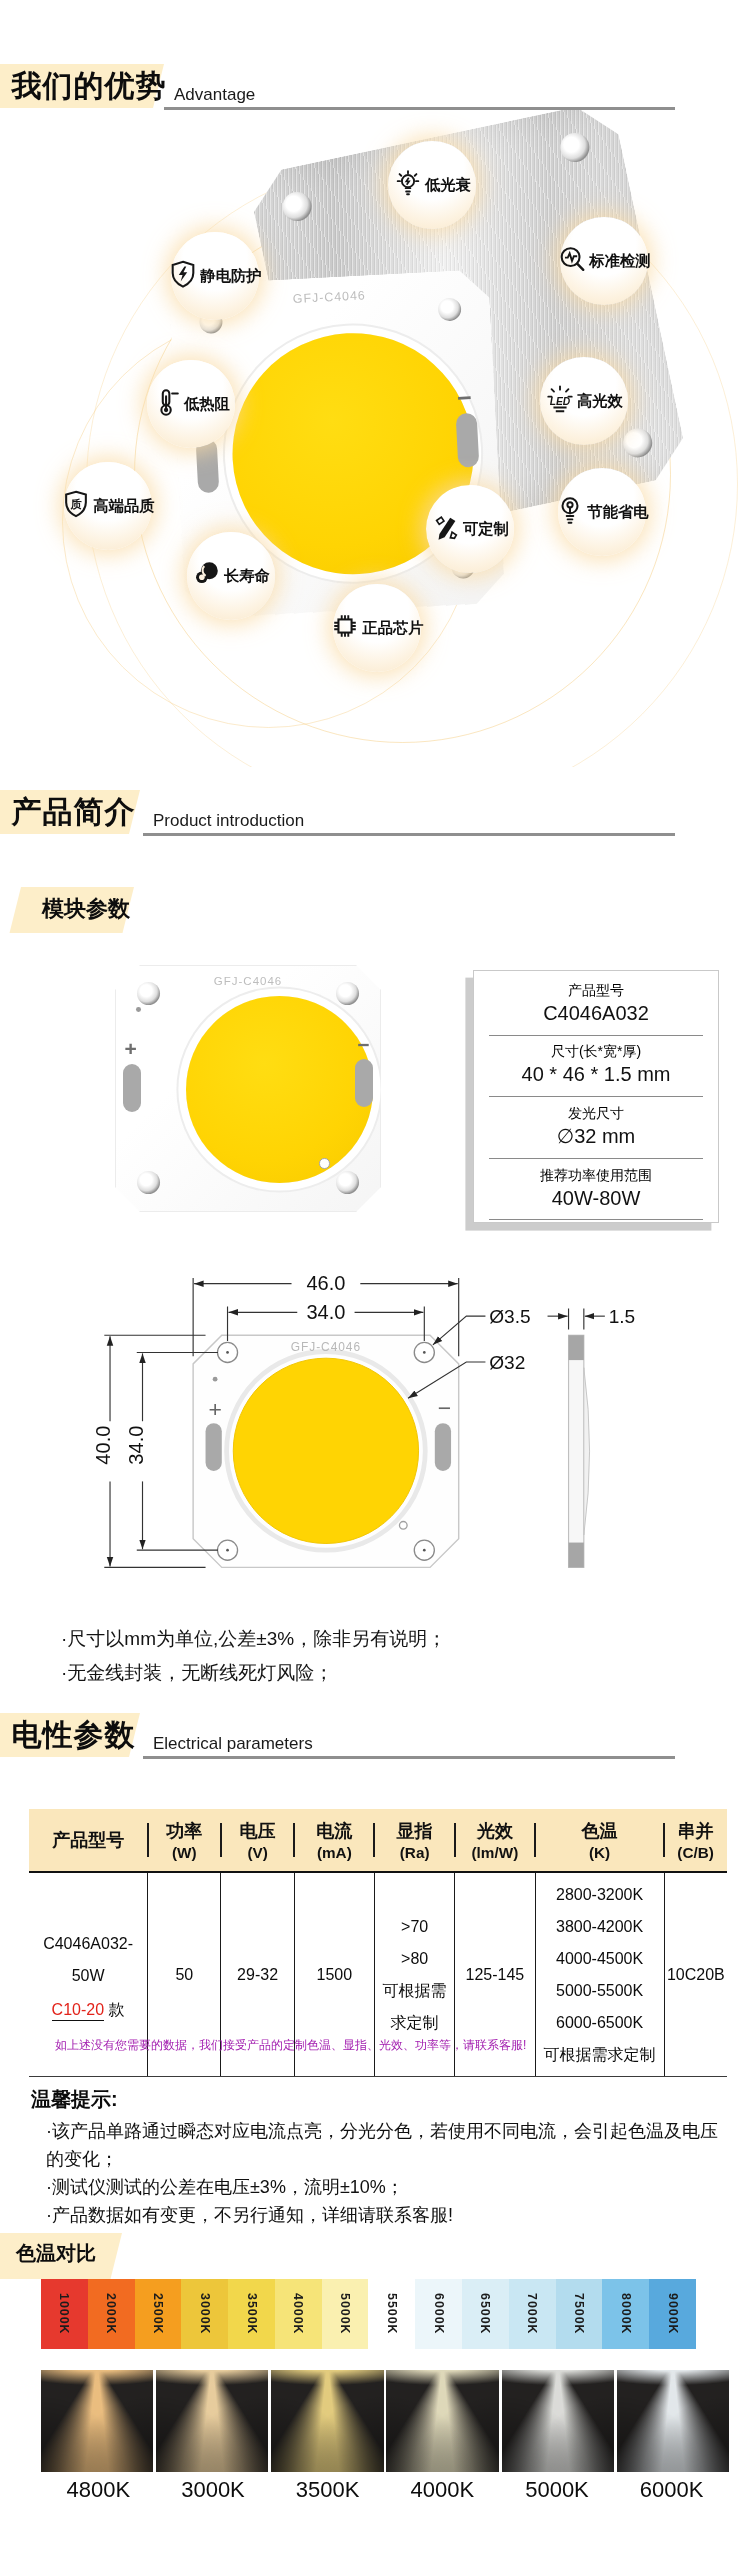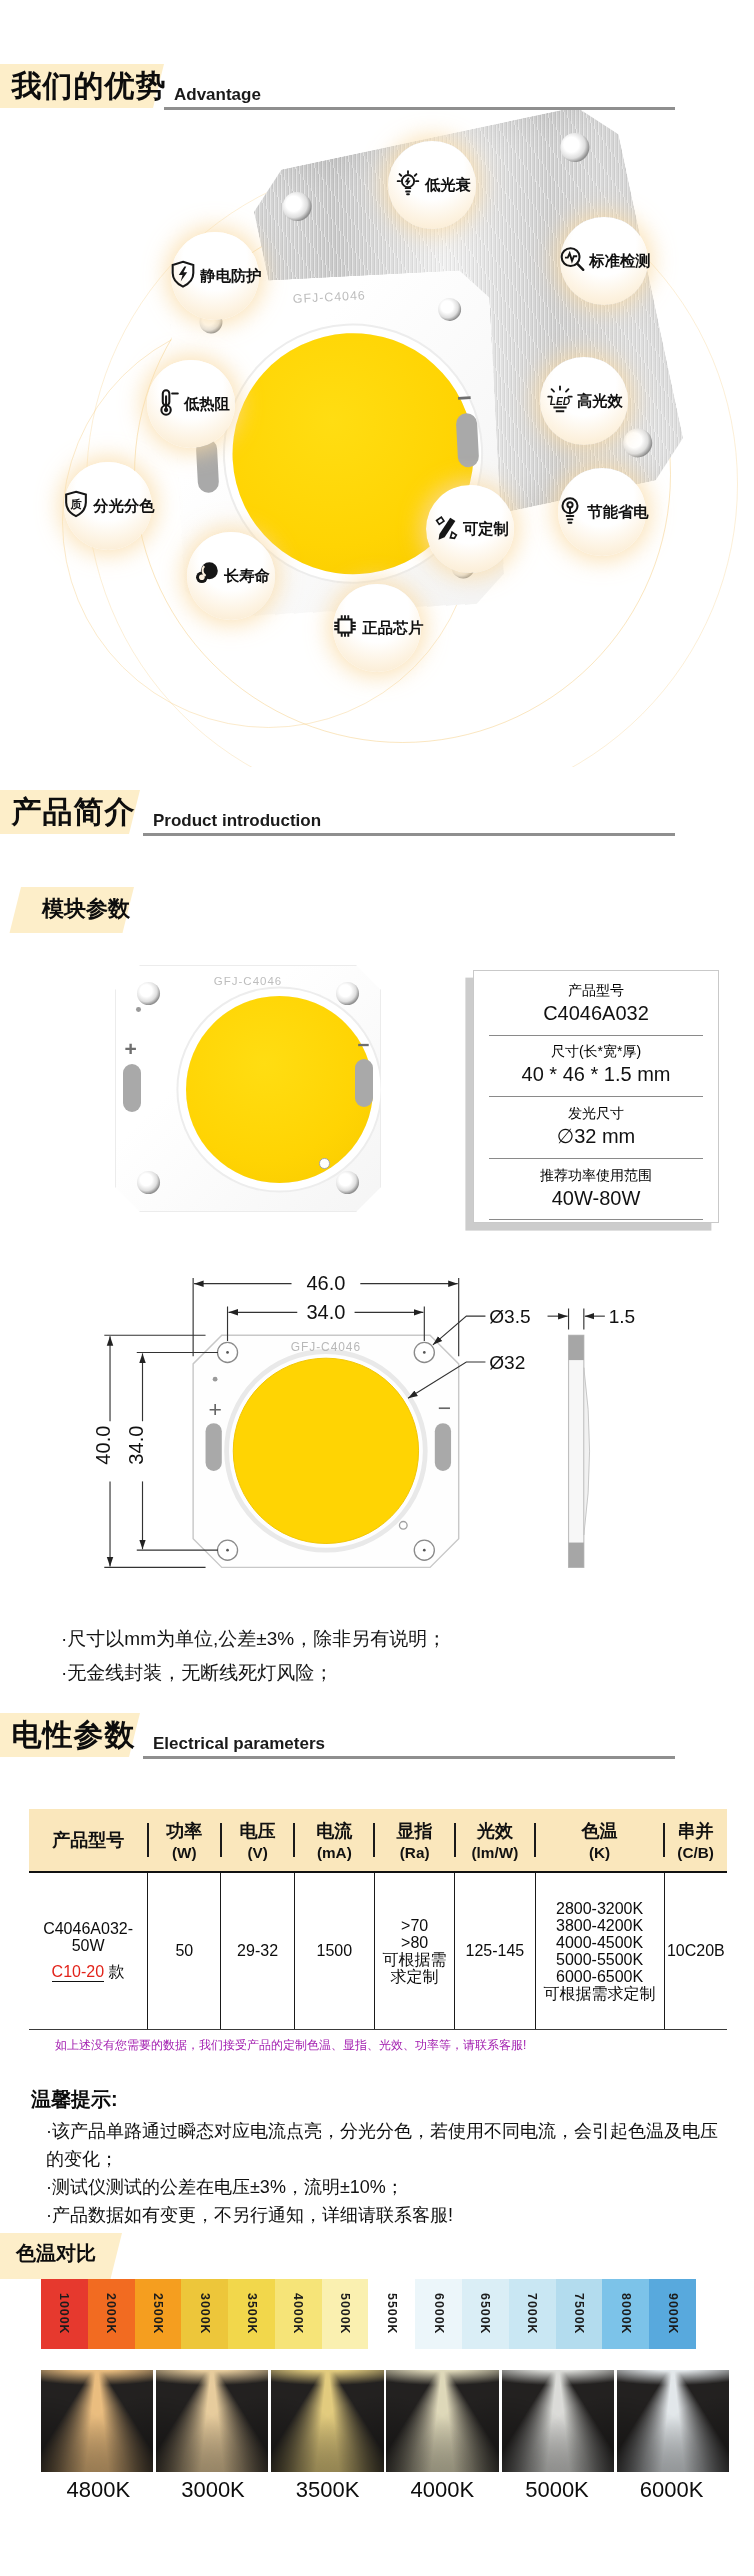--- a/index.html
+++ b/index.html
@@ -3,21 +3,21 @@
 <meta charset="utf-8">
 <style>
   html,body{margin:0;padding:0;background:#fff;}
   body{font-family:"Liberation Sans","DejaVu Sans",sans-serif;color:#111;}
   #page{position:relative;width:755px;height:2576px;margin:0 auto;background:#fff;overflow:hidden;}
 
   
   .sec-head{position:absolute;left:0;width:675px;height:44px;}
   .sec-head .hd-bg{position:absolute;left:-13.4px;top:0;height:44px;background:#fdeec9;transform:skewX(-14deg);transform-origin:0 0;}
   .sec-head .hd-title{position:absolute;left:11.5px;top:1.9px;font-size:30px;font-weight:900;letter-spacing:1px;color:#0d0d0d;}
-  .sec-head .hd-sub{position:absolute;bottom:2.9px;font-size:17px;font-weight:700;color:#1a1a1a;}
+  .sec-head .hd-sub{position:absolute;bottom:2.9px;font-size:17px;font-weight:400;color:#1a1a1a;}
   .sec-head .hd-rule{position:absolute;bottom:-1.9px;right:0;height:2.9px;background:#8f8f8f;}
   .subhead{position:absolute;height:46px;}
   .subhead .sh-bg{position:absolute;inset:0;background:#fdeec9;transform:skewX(-14deg);transform-origin:0 0;}
   .subhead .sh-title{position:relative;display:block;padding:6.7px 0 0 21px;font-size:22px;font-weight:800;color:#0d0d0d;}
 
   
   .adv-stage{position:absolute;left:0;top:110px;width:755px;height:657px;overflow:hidden;}
   .arc{position:absolute;border-radius:50%;border:1.9px solid rgba(246,205,130,.5);}
   .arc.a1{left:134px;top:96px;width:535px;height:535px;}
   .arc.a2{left:86px;top:48px;width:650px;height:650px;border-color:rgba(246,205,130,.32);}
@@ -65,21 +65,21 @@
   .dim-notes{position:absolute;left:53px;top:1622px;font-size:19px;line-height:34px;color:#141414;white-space:pre-line;margin-left:8px;}
 
   
   .etable{position:absolute;left:29px;top:1809px;width:698px;border-collapse:collapse;table-layout:fixed;}
   .etable th{background:#fae7bc;height:62px;font-size:18px;font-weight:800;color:#111;position:relative;border-bottom:2.9px solid #111;padding:0;}
   .etable th .unit{display:block;font-size:15.3px;font-weight:700;margin-top:1px;}
   .etable th .unit:empty{display:none;}
   .etable th:not(:first-child)::before{content:"";position:absolute;left:-1px;top:22%;height:56%;width:1.9px;background:#1a1a1a;}
   .etable td{height:145px;text-align:center;vertical-align:middle;font-size:16px;color:#0c0c0c;border-bottom:1.9px solid #3a3a3a;padding:5.7px 1.9px;}
   .etable td:not(:first-child){border-left:1.4px solid #1a1a1a;}
-  .pre{white-space:pre-line;line-height:17px;}
+  .pre{white-space:pre-line;line-height:32px;}
   .model-cell{line-height:23px;font-size:16px;}
   .red-variant{color:#e2231a;border-bottom:1.9px solid #111;padding-bottom:1.9px;}
   .custom-note{position:absolute;left:55px;top:2037px;width:669px;font-size:12px;color:#a21caf;}
   .tips-title{position:absolute;left:31px;top:2086px;font-size:20px;font-weight:800;color:#0c0c0c;}
   .tips{position:absolute;left:46px;top:2117px;width:688px;font-size:18px;line-height:28px;color:#101010;white-space:pre-line;}
 
   
   .cct-strip{position:absolute;left:41px;top:2279px;width:655px;height:70px;display:flex;}
   .sw{flex:1;display:flex;align-items:center;justify-content:center;}
   .sw span{writing-mode:vertical-rl;text-orientation:mixed;font-size:12.4px;font-weight:600;letter-spacing:1px;color:#1c1c1c;}
@@ -201,21 +201,21 @@
             <path d="M6 9l5-3.5 2.8 4.2-5 3.5z" fill="none" stroke="#161616" stroke-width="1.8"></path>
             <path d="M22.5 21.5l4.5 3-2 3.5-4.3-.6z" fill="none" stroke="#161616" stroke-width="1.8"></path>
           </svg></span>
       <span class="blabel">可定制</span>
     </div>
     <div class="badge" style="left:64px;top:352px">
       <span><svg viewBox="0 0 32 32">
             <path d="M16 3l10.5 3v8.5C26.5 21 22 26 16 29 10 26 5.5 21 5.5 14.5V6Z" fill="none" stroke="#161616" stroke-width="2.2"></path>
             <text x="16" y="20" text-anchor="middle" font-size="12" font-weight="bold" fill="#161616">质</text>
           </svg></span>
-      <span class="blabel">分光分色</span>
+      <span class="blabel">高端品质</span>
     </div>
     <div class="badge" style="left:187px;top:422px">
       <span><svg viewBox="0 0 32 32">
             <circle cx="18.5" cy="12.5" r="9" fill="#161616"></circle>
             <circle cx="10.5" cy="19.5" r="6.2" fill="#161616"></circle>
             <circle cx="10.5" cy="19.5" r="3" fill="#fdf2e0"></circle>
             <path d="M13 7.5a7 7 0 0 0 1.5 10.5" stroke="#fdf2e0" stroke-width="2.2" fill="none"></path>
           </svg></span>
       <span class="blabel">长寿命</span>
     </div>

